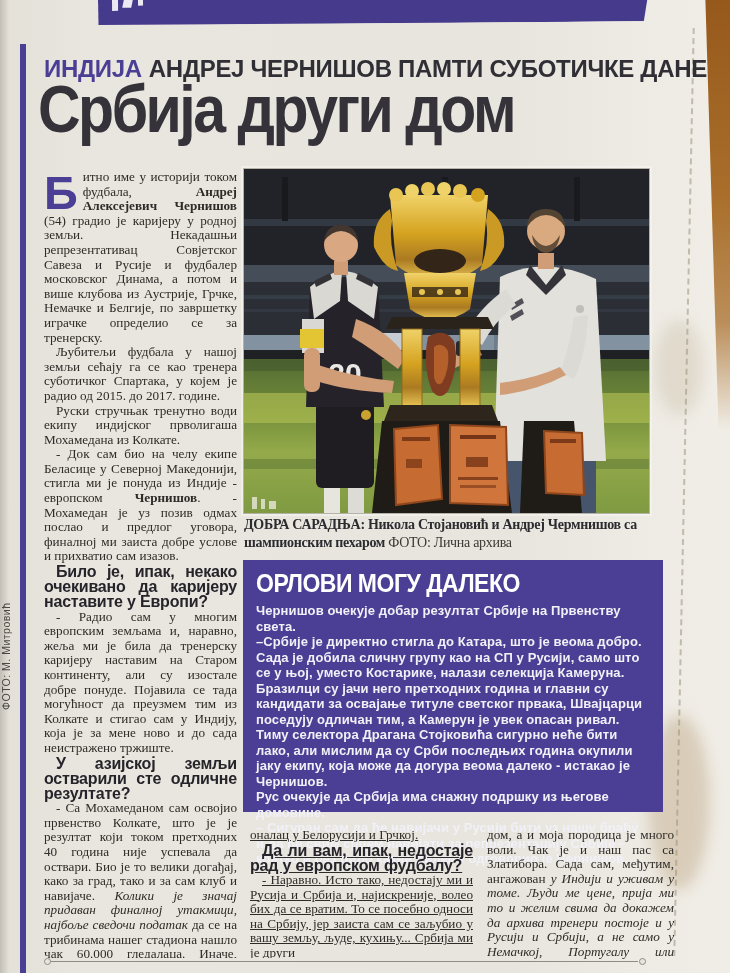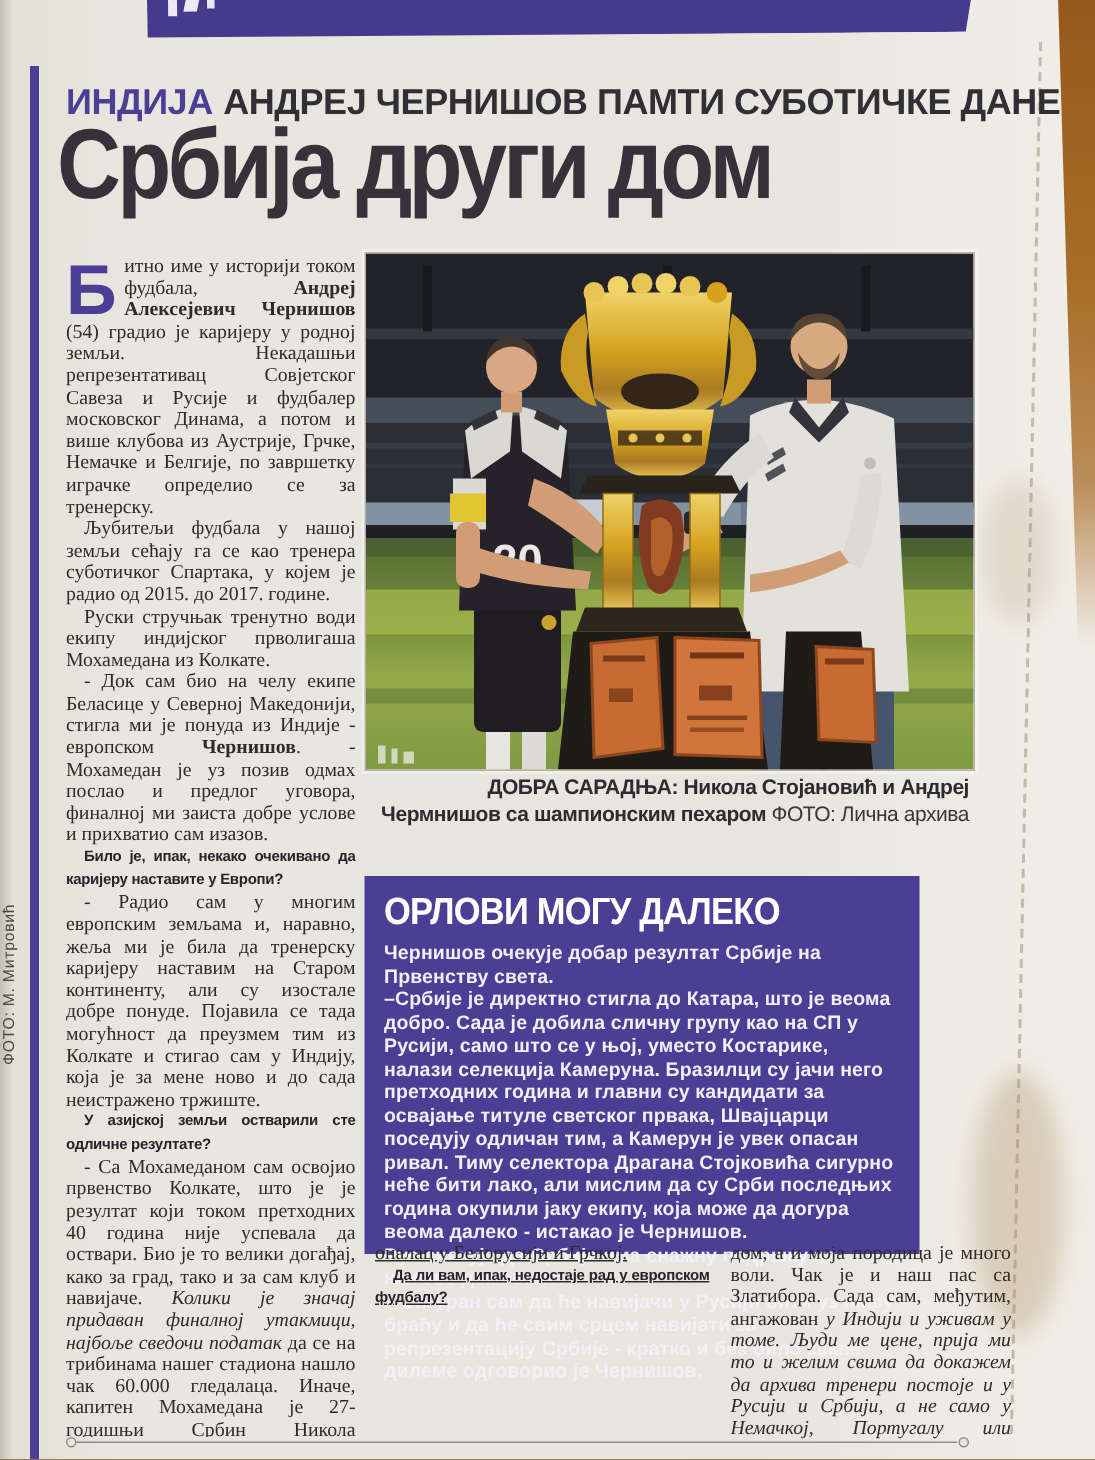--- a/index.html
+++ b/index.html
@@ -31,39 +31,39 @@
           font-weight:800;font-size:59px;line-height:64px;letter-spacing:-2.5px;color:#35323a;
           transform:scale(1.0,1.12);transform-origin:left top;white-space:nowrap;}
   
   #sideCredit{left:0;top:550px;height:160px;width:16px;
       writing-mode:vertical-rl;transform:rotate(180deg);
       font-family:"Liberation Sans",sans-serif;font-size:10.5px;letter-spacing:.5px;color:#4a4742;}
   
   .bodycol{font-size:13.2px;line-height:14.6px;color:#2e2b28;text-align:justify;overflow:hidden;}
   .bodycol p{margin:0;text-indent:12px;}
   .bodycol p.first{text-indent:0;}
-  .q{font-family:"Liberation Sans",sans-serif;font-weight:700;font-size:10px;
+  .q{font-family:"Liberation Sans",sans-serif;font-weight:700;font-size:16px;
      line-height:15.2px;letter-spacing:-0.2px;color:#26242a;}
   .b{font-weight:700;}
   .i{font-style:italic;}
   #colLeft{left:44px;top:170px;width:193px;height:788px;}
   #colMid{left:250px;top:828px;width:223px;height:130px;text-decoration:underline;}
   #colRight{left:487px;top:828px;width:187px;height:132px;}
   .dropcap{float:left;font-family:"Liberation Sans",sans-serif;font-weight:700;
      font-size:47px;line-height:41px;color:#4b3e95;margin:2px 5px 0 0;}
   
   #photoWrap{left:243px;top:168px;width:405px;height:344px;border:1px solid #b7b2a8;
      box-shadow:0 0 0 2px rgba(255,255,255,.35);}
   
-  #caption{left:244px;top:516px;width:402px;font-family:Liberation Sans, sans-serif;
-     font-weight:700;font-size:14px;line-height:17.5px;letter-spacing:-0.3px;color:#2c2b30;text-align:right;}
+  #caption{left:244px;top:516px;width:402px;font-family:Liberation Serif, serif;
+     font-weight:700;font-size:14px;line-height:17.5px;letter-spacing:-0.3px;color:#2c2b30;}
   #caption .credit{font-weight:400;color:#3a3935;}
   
-  #box{left:243px;top:560px;width:370px;height:252px;background:#4b3e95;box-sizing:border-box;
-     padding:9px 13px 8px 13px;color:#f2f0f7;font-family:"Liberation Sans",sans-serif;margin-top:24px;}
+  #box{left:243px;top:560px;width:420px;height:252px;background:#4b3e95;box-sizing:border-box;
+     padding:9px 13px 8px 13px;color:#f2f0f7;font-family:"Liberation Sans",sans-serif;}
   #boxTitle{font-weight:800;font-size:23px;letter-spacing:-0.5px;line-height:26px;
      transform:scale(1,1.1);transform-origin:left top;margin:0 0 8px 0;color:#ffffff;white-space:nowrap;}
   #box p{margin:0;font-size:13px;font-weight:700;line-height:15.5px;letter-spacing:.1px;}
   
   #botRule{left:50px;top:961px;width:588px;height:0;border-top:1.5px solid #8d8c86;}
   .ruleDot{position:absolute;top:958px;width:5px;height:5px;border:1.5px solid #8d8c86;
      border-radius:50%;background:#e8e5de;}
 </style>
 </head>
 <body>
@@ -243,20 +243,21 @@
     <div id="boxTitle">ОРЛОВИ МОГУ ДАЛЕКО</div>
     <p>Чернишов очекује добар резултат Србије на Првенству света.</p>
     <p>–Србије је директно стигла до Катара, што је веома добро. Сада је добила сличну групу као на СП у Русији, само што се у њој, уместо Костарике, налази селекција Камеруна. Бразилци су јачи него претходних година и главни су кандидати за освајање титуле светског првака, Швајцарци поседују одличан тим, а Камерун је увек опасан ривал. Тиму селектора Драгана Стојковића сигурно неће бити лако, али мислим да су Срби последњих година окупили јаку екипу, која може да догура веома далеко - истакао је Чернишов.</p>
     <p>Рус очекује да Србија има снажну подршку из његове домовине.</p>
     <p>– Сигуран сам да ће навијачи у Русији бити уз нашу браћу и да ће свим срцем навијати за репрезентацију Србије - кратко и без било какве дилеме одговорио је Чернишов.</p>
   </div>
 
   <div class="abs bodycol" id="colMid">
     <p class="first">оналац у Белорусији и Грчкој.</p>
     <p class="q">Да ли вам, ипак, недостаје рад у европском фудбалу?</p>
+    <p>- Наравно. Исто тако, недостају ми и Русија и Србија и, најискреније, волео бих да се вратим. То се посебно односи на Србију, јер заиста сам се заљубио у вашу земљу, људе, кухињу... Србија ми је други</p>
   </div>
 
   <div class="abs bodycol" id="colRight">
     <p class="first"><span>дом, а и моја породица је много воли. Чак је и наш пас са Златибора. Сада сам, међутим, ангажован </span><span class="i">у Индији и уживам у томе. Људи ме цене, прија ми то и желим свима да докажем да архива тренери постоје и у Русији и Србији, а не само у Немачкој, Португалу или </span><span>Шпанији. </span><span class="b">А. Предојевић</span></p>
   </div>
 
   <div class="abs" id="botRule"></div>
   <div class="ruleDot" style="left:44px;"></div>
   <div class="ruleDot" style="left:639px;"></div>
 

